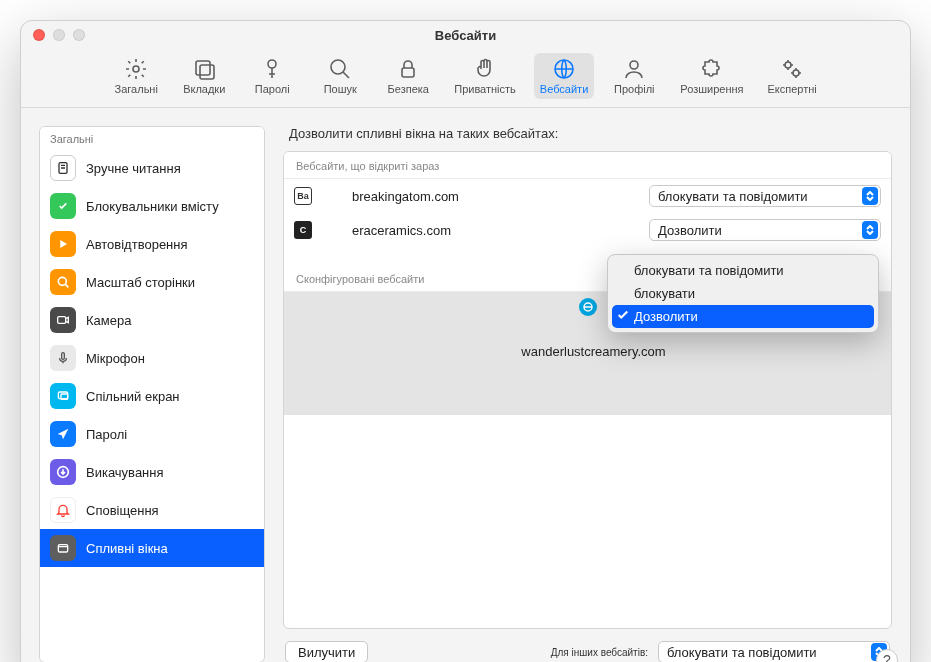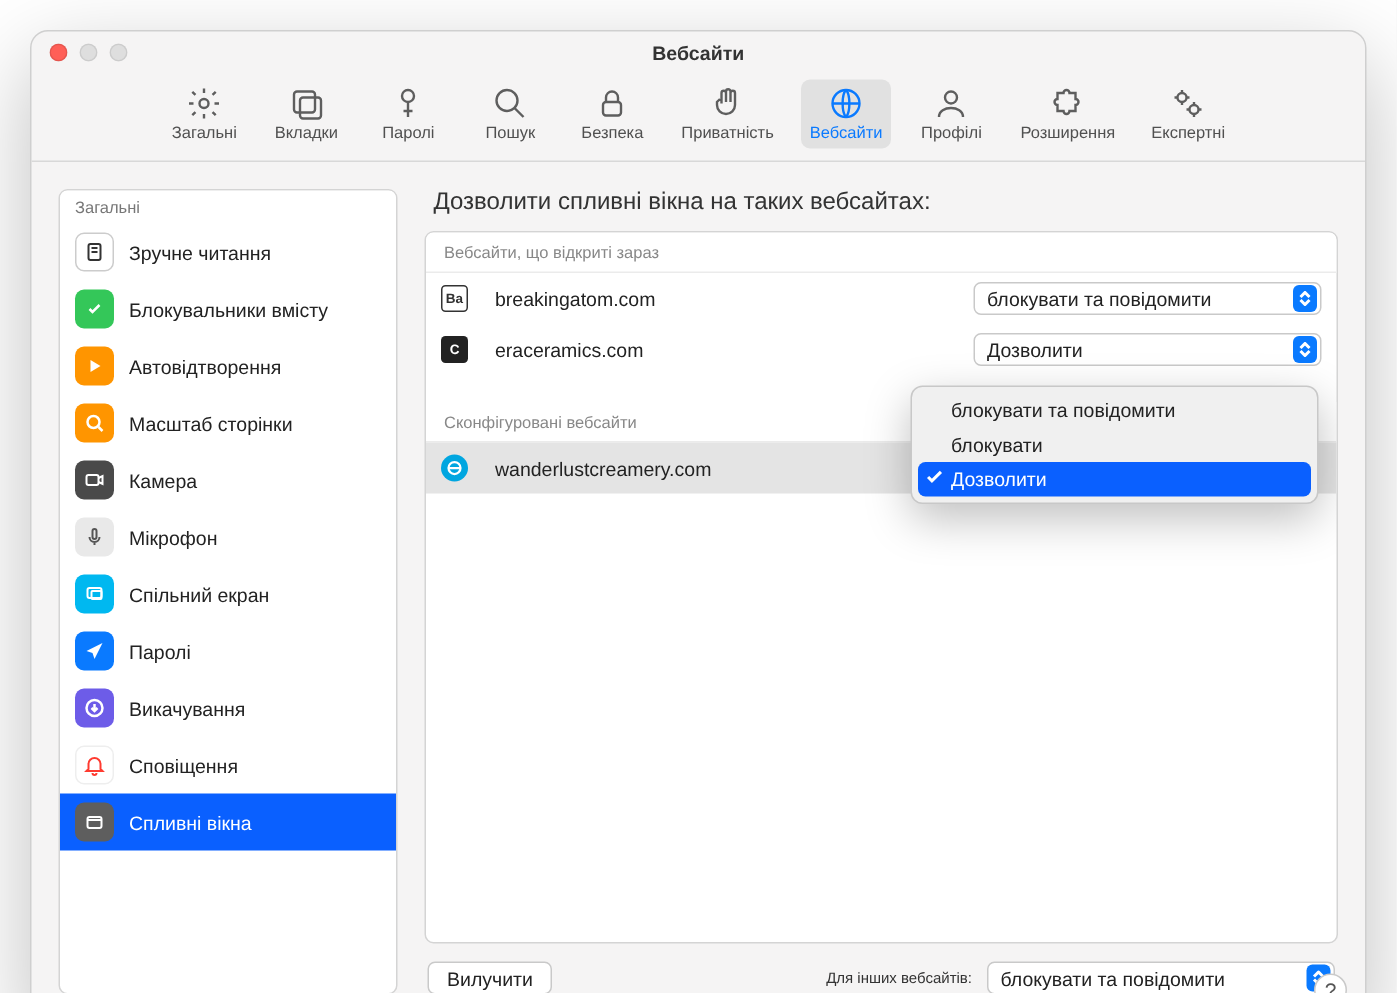--- a/index.html
+++ b/index.html
@@ -110,21 +110,21 @@
       display: flex; align-items: center; justify-content: center;
       flex-shrink: 0;
     }
     .sb-icon svg { width: 16px; height: 16px; }
     .main {
       flex: 1;
       display: flex;
       flex-direction: column;
     }
     .section-label {
-      font-size: 16px;
+      font-size: 13px;
       color: #333;
       margin: 0 0 10px 6px;
     }
     .site-box {
       flex: 1;
       background: #fff;
       border: 1px solid #d4d4d4;
       border-radius: 6px;
       overflow: hidden;
       display: flex;
@@ -135,24 +135,24 @@
       font-size: 11px;
       color: #888;
       padding: 8px 12px 6px;
       border-bottom: 1px solid #ebebeb;
       background: #fff;
     }
     .site-row {
       display: flex;
       align-items: center;
       padding: 6px 10px;
-      gap: 6px;
-      font-size: 13px;
-    }
-    .site-row.selected { background: #e4e4e4; }
+      gap: 28px;
+      font-size: 13px;
+    }
+    .site-row.selected { background: #e4e4e4; flex-direction: column; }
     .favicon {
       width: 18px; height: 18px;
       border-radius: 3px;
       display: flex; align-items: center; justify-content: center;
       flex-shrink: 0;
       font-size: 9px;
       font-weight: 600;
     }
     .site-name { flex: 1; color: #222; margin-left: 12px; }
     .popup-select {

